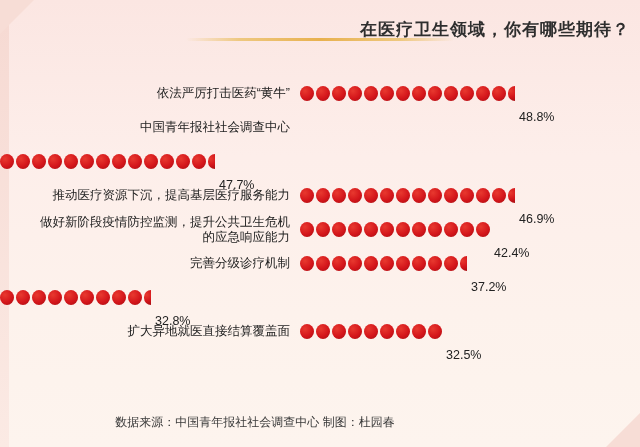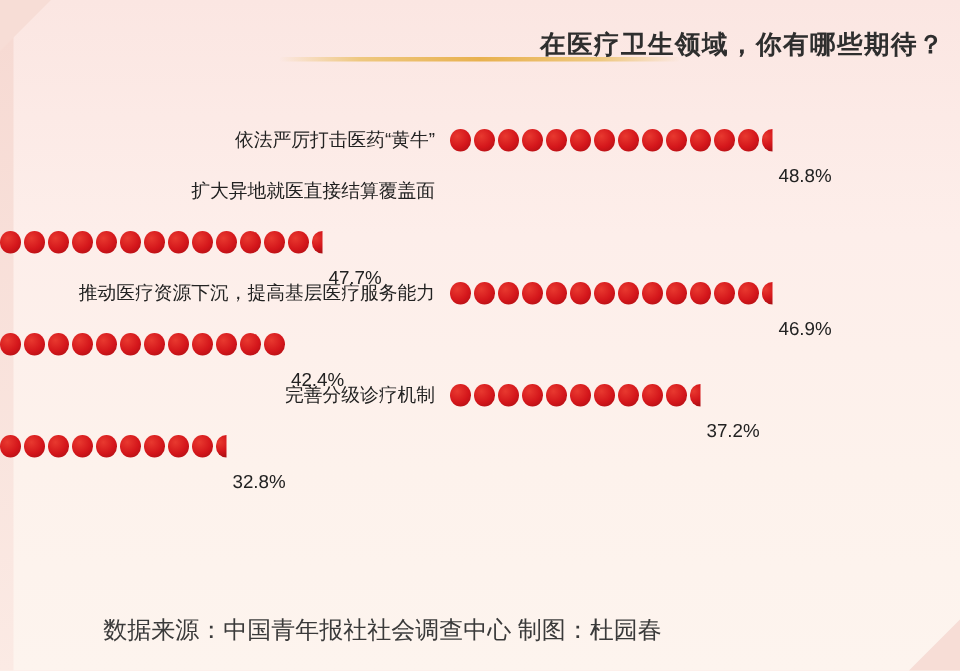--- a/index.html
+++ b/index.html
@@ -117,21 +117,21 @@
     margin-left: 4px;
     white-space: nowrap;
     margin-top: 47px;
   }
   .footer {
     position: absolute;
     bottom: 16px;
     left: 0;
     width: 510px;
     text-align: center;
-    font-size: 16px;
+    font-size: 12px;
     color: #3a3a3a;
   }
 </style>
 </head>
 <body>
 
 <div id="page">
   <div class="band-left"></div>
   <div class="corner-tl"></div>
   <div class="corner-br"></div>
@@ -158,116 +158,135 @@
             <span class="dot"></span>
             <span class="dot"></span>
             <span class="dot"></span>
             <span class="dot"></span>
             <span class="dot partial"></span>
           </div>
           <span class="value">48.8%</span>
         </div>
       </div>
       <div class="row">
+        <div class="row-label">中国青年报社社会调查中心</div>
+      </div>
+      <div class="row">
+        <div class="bar-area">
+          <div class="bar">
+            <span class="dot"></span>
+            <span class="dot"></span>
+            <span class="dot"></span>
+            <span class="dot"></span>
+            <span class="dot"></span>
+            <span class="dot"></span>
+            <span class="dot"></span>
+            <span class="dot"></span>
+            <span class="dot"></span>
+            <span class="dot"></span>
+            <span class="dot"></span>
+            <span class="dot"></span>
+            <span class="dot"></span>
+            <span class="dot partial"></span>
+          </div>
+          <span class="value">47.7%</span>
+        </div>
+      </div>
+      <div class="row">
+        <div class="row-label">推动医疗资源下沉，提高基层医疗服务能力</div>
+        <div class="bar-area">
+          <div class="bar">
+            <span class="dot"></span>
+            <span class="dot"></span>
+            <span class="dot"></span>
+            <span class="dot"></span>
+            <span class="dot"></span>
+            <span class="dot"></span>
+            <span class="dot"></span>
+            <span class="dot"></span>
+            <span class="dot"></span>
+            <span class="dot"></span>
+            <span class="dot"></span>
+            <span class="dot"></span>
+            <span class="dot"></span>
+            <span class="dot partial"></span>
+          </div>
+          <span class="value">46.9%</span>
+        </div>
+      </div>
+      <div class="row">
+        <div class="row-label">做好新阶段疫情防控监测，提升公共卫生危机
+的应急响应能力</div>
+        <div class="bar-area">
+          <div class="bar">
+            <span class="dot"></span>
+            <span class="dot"></span>
+            <span class="dot"></span>
+            <span class="dot"></span>
+            <span class="dot"></span>
+            <span class="dot"></span>
+            <span class="dot"></span>
+            <span class="dot"></span>
+            <span class="dot"></span>
+            <span class="dot"></span>
+            <span class="dot"></span>
+            <span class="dot"></span>
+          </div>
+          <span class="value">42.4%</span>
+        </div>
+      </div>
+      <div class="row">
+        <div class="row-label">完善分级诊疗机制</div>
+        <div class="bar-area">
+          <div class="bar">
+            <span class="dot"></span>
+            <span class="dot"></span>
+            <span class="dot"></span>
+            <span class="dot"></span>
+            <span class="dot"></span>
+            <span class="dot"></span>
+            <span class="dot"></span>
+            <span class="dot"></span>
+            <span class="dot"></span>
+            <span class="dot"></span>
+            <span class="dot partial"></span>
+          </div>
+          <span class="value">37.2%</span>
+        </div>
+      </div>
+      <div class="row">
+        <div class="bar-area">
+          <div class="bar">
+            <span class="dot"></span>
+            <span class="dot"></span>
+            <span class="dot"></span>
+            <span class="dot"></span>
+            <span class="dot"></span>
+            <span class="dot"></span>
+            <span class="dot"></span>
+            <span class="dot"></span>
+            <span class="dot"></span>
+            <span class="dot partial"></span>
+          </div>
+          <span class="value">32.8%</span>
+        </div>
+      </div>
+      <div class="row">
         <div class="row-label">扩大异地就医直接结算覆盖面</div>
-      </div>
-      <div class="row">
-        <div class="bar-area">
-          <div class="bar">
-            <span class="dot"></span>
-            <span class="dot"></span>
-            <span class="dot"></span>
-            <span class="dot"></span>
-            <span class="dot"></span>
-            <span class="dot"></span>
-            <span class="dot"></span>
-            <span class="dot"></span>
-            <span class="dot"></span>
-            <span class="dot"></span>
-            <span class="dot"></span>
-            <span class="dot"></span>
-            <span class="dot"></span>
-            <span class="dot partial"></span>
-          </div>
-          <span class="value">47.7%</span>
-        </div>
-      </div>
-      <div class="row">
-        <div class="row-label">推动医疗资源下沉，提高基层医疗服务能力</div>
-        <div class="bar-area">
-          <div class="bar">
-            <span class="dot"></span>
-            <span class="dot"></span>
-            <span class="dot"></span>
-            <span class="dot"></span>
-            <span class="dot"></span>
-            <span class="dot"></span>
-            <span class="dot"></span>
-            <span class="dot"></span>
-            <span class="dot"></span>
-            <span class="dot"></span>
-            <span class="dot"></span>
-            <span class="dot"></span>
-            <span class="dot"></span>
-            <span class="dot partial"></span>
-          </div>
-          <span class="value">46.9%</span>
-        </div>
-      </div>
-      <div class="row">
-        <div class="bar-area">
-          <div class="bar">
-            <span class="dot"></span>
-            <span class="dot"></span>
-            <span class="dot"></span>
-            <span class="dot"></span>
-            <span class="dot"></span>
-            <span class="dot"></span>
-            <span class="dot"></span>
-            <span class="dot"></span>
-            <span class="dot"></span>
-            <span class="dot"></span>
-            <span class="dot"></span>
-            <span class="dot"></span>
-          </div>
-          <span class="value">42.4%</span>
-        </div>
-      </div>
-      <div class="row">
-        <div class="row-label">完善分级诊疗机制</div>
-        <div class="bar-area">
-          <div class="bar">
-            <span class="dot"></span>
-            <span class="dot"></span>
-            <span class="dot"></span>
-            <span class="dot"></span>
-            <span class="dot"></span>
-            <span class="dot"></span>
-            <span class="dot"></span>
-            <span class="dot"></span>
-            <span class="dot"></span>
-            <span class="dot"></span>
-            <span class="dot partial"></span>
-          </div>
-          <span class="value">37.2%</span>
-        </div>
-      </div>
-      <div class="row">
-        <div class="bar-area">
-          <div class="bar">
-            <span class="dot"></span>
-            <span class="dot"></span>
-            <span class="dot"></span>
-            <span class="dot"></span>
-            <span class="dot"></span>
-            <span class="dot"></span>
-            <span class="dot"></span>
-            <span class="dot"></span>
-            <span class="dot"></span>
-            <span class="dot partial"></span>
-          </div>
-          <span class="value">32.8%</span>
+        <div class="bar-area">
+          <div class="bar">
+            <span class="dot"></span>
+            <span class="dot"></span>
+            <span class="dot"></span>
+            <span class="dot"></span>
+            <span class="dot"></span>
+            <span class="dot"></span>
+            <span class="dot"></span>
+            <span class="dot"></span>
+            <span class="dot"></span>
+          </div>
+          <span class="value">32.5%</span>
         </div>
       </div>
     </div>
 
   <div class="footer">数据来源：中国青年报社社会调查中心    制图：杜园春</div>
 </div>
 
 </body></html>

